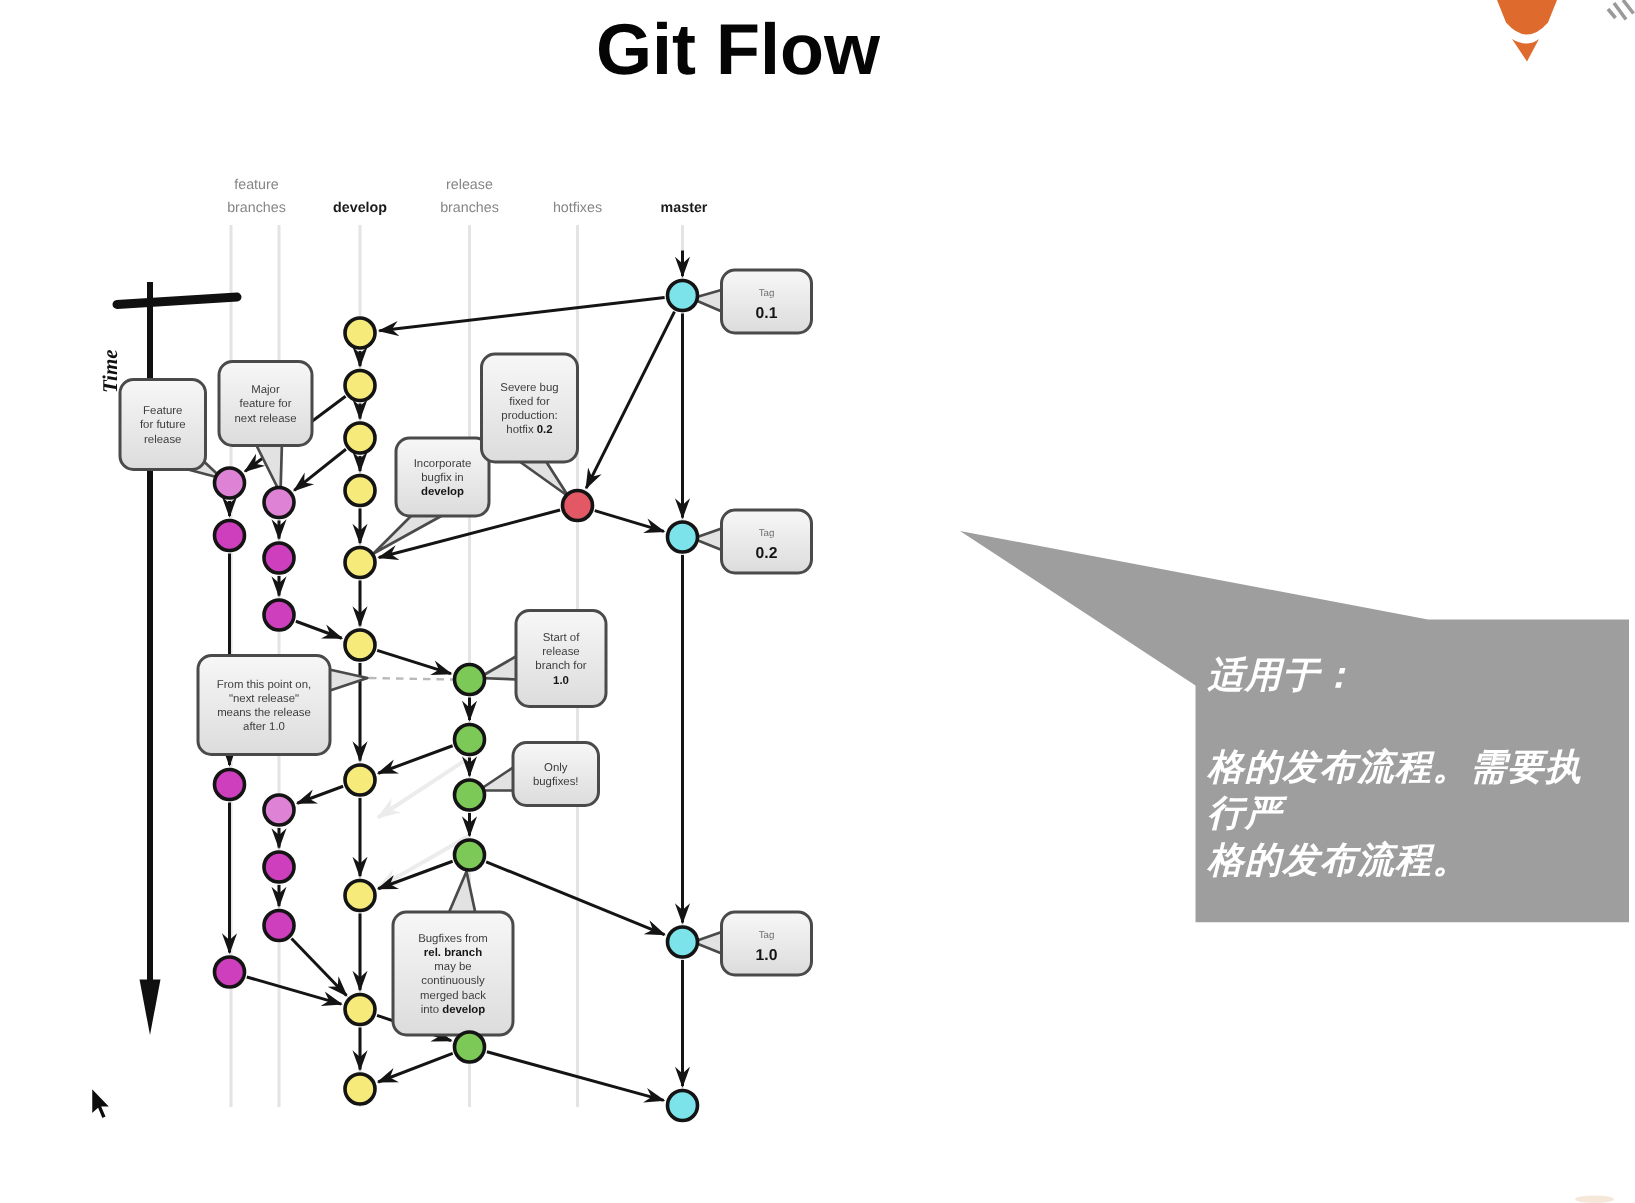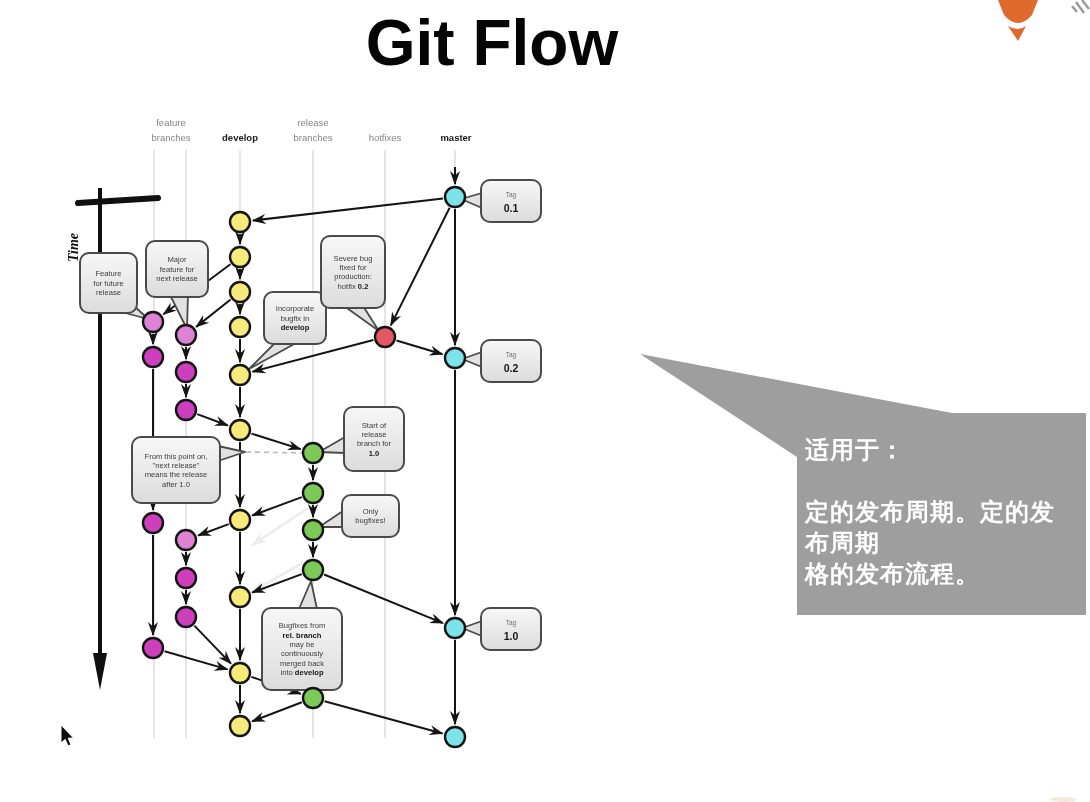--- a/index.html
+++ b/index.html
@@ -1,19 +1,19 @@
 <!DOCTYPE html>
 <html><head>
 <meta charset="utf-8">
 <style>
   html,body{margin:0;padding:0;background:#fff;}
   .stage{position:relative;width:1090px;height:802px;background:#ffffff;overflow:hidden;
          font-family:"Liberation Sans",sans-serif;}
   .title{position:absolute;left:252px;top:6px;width:480px;text-align:center;
-         font-size:64px;font-weight:700;color:#050505;letter-spacing:0;}
+         font-size:48px;font-weight:700;color:#050505;letter-spacing:0;}
   #flow-svg{position:absolute;left:0;top:0;width:1090px;height:802px;}
   .bubble{position:absolute;left:630px;top:344px;width:456px;height:272px;
           clip-path:polygon(10px 10px,322px 69px,456px 69px,456px 271px,167px 271px,167px 113px);}
   .bubble-text{position:absolute;left:175px;top:90px;width:270px;color:#ffffff;}
   .bh{font-size:24px;font-weight:700;letter-spacing:1px;margin-bottom:30px;}
   .bl{font-size:24px;font-weight:700;letter-spacing:1px;line-height:31px;}
   .logo{position:absolute;left:994px;top:0;width:96px;height:44px;}
   .cursor{position:absolute;left:58px;top:724px;width:20px;height:26px;}
   .smudge{position:absolute;left:1050px;top:797px;width:26px;height:5px;border-radius:50%;
           background:#f3e4d5;opacity:.85;}
@@ -217,23 +217,23 @@
         <circle cx="385" cy="337" r="10" fill="#e25864" stroke="#141414" stroke-width="2.4"></circle>
         <circle cx="313" cy="453" r="10" fill="#7dc957" stroke="#141414" stroke-width="2.4"></circle>
         <circle cx="313" cy="493" r="10" fill="#7dc957" stroke="#141414" stroke-width="2.4"></circle>
         <circle cx="313" cy="530" r="10" fill="#7dc957" stroke="#141414" stroke-width="2.4"></circle>
         <circle cx="313" cy="570" r="10" fill="#7dc957" stroke="#141414" stroke-width="2.4"></circle>
         <circle cx="313" cy="698" r="10" fill="#7dc957" stroke="#141414" stroke-width="2.4"></circle>
       </g>
     </svg>
 
   <div class="bubble" style="background: rgb(158, 158, 158);">
-    <div class="bubble-text" style="color: rgb(255, 255, 255);">
+    <div class="bubble-text" style="color: rgb(255, 255, 255); font-style: italic;">
       <div class="bh">适用于：</div>
-      <div class="bl">定的发布周期。定的发布周期</div>
+      <div class="bl">格的发布流程。需要执行严</div>
       <div class="bl">格的发布流程。</div>
     </div>
   </div>
 
   <svg class="logo" viewBox="0 0 96 44">
     <path id="logo-blob" d="M4,0 L44,0 L38,15 Q31,23 24,23 Q17,23 10,15 Z" fill="#de6a2e"></path>
     <path id="logo-wedge" d="M14,26 L24,41 L32,26 Q24,32 14,26 Z" fill="#de6a2e"></path>
     <path d="M82,2 L90,13 M88,0 L95,9 M78,6 L83,12" stroke="#9a9a9a" stroke-width="2.4" fill="none"></path>
   </svg>
 

